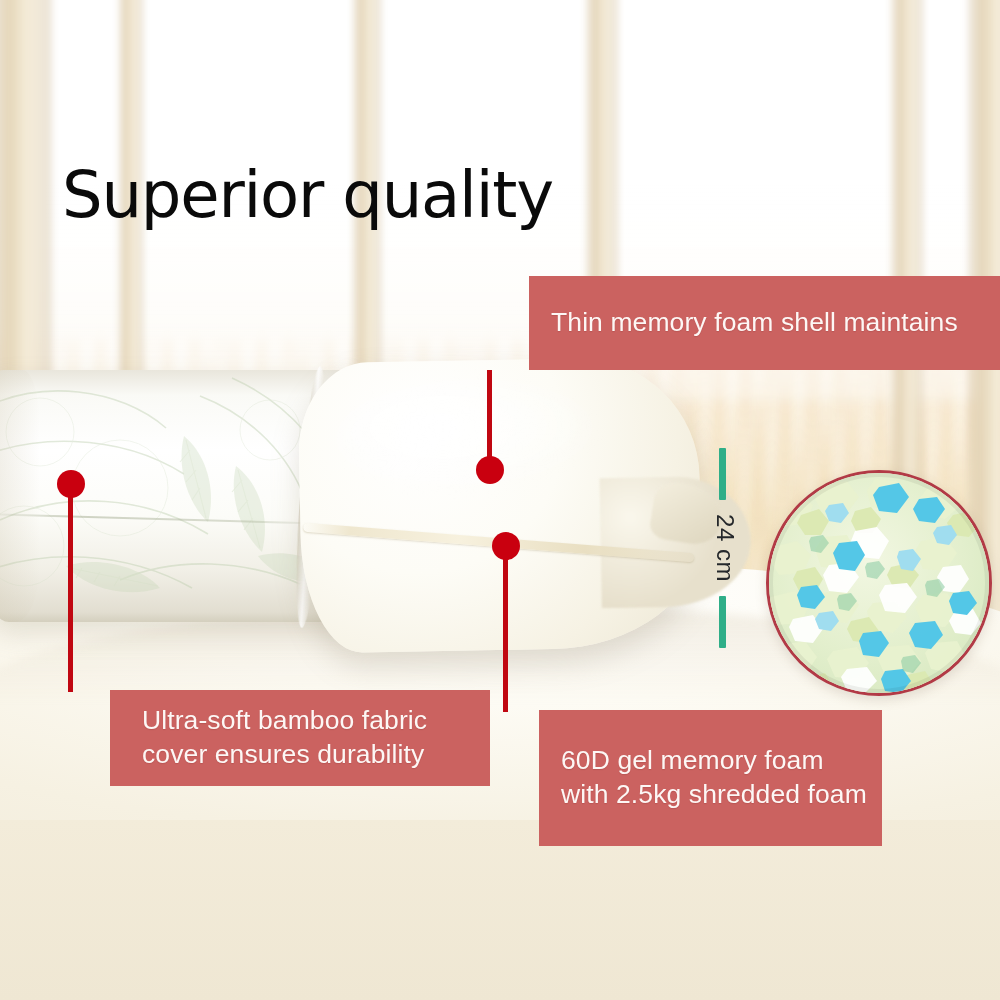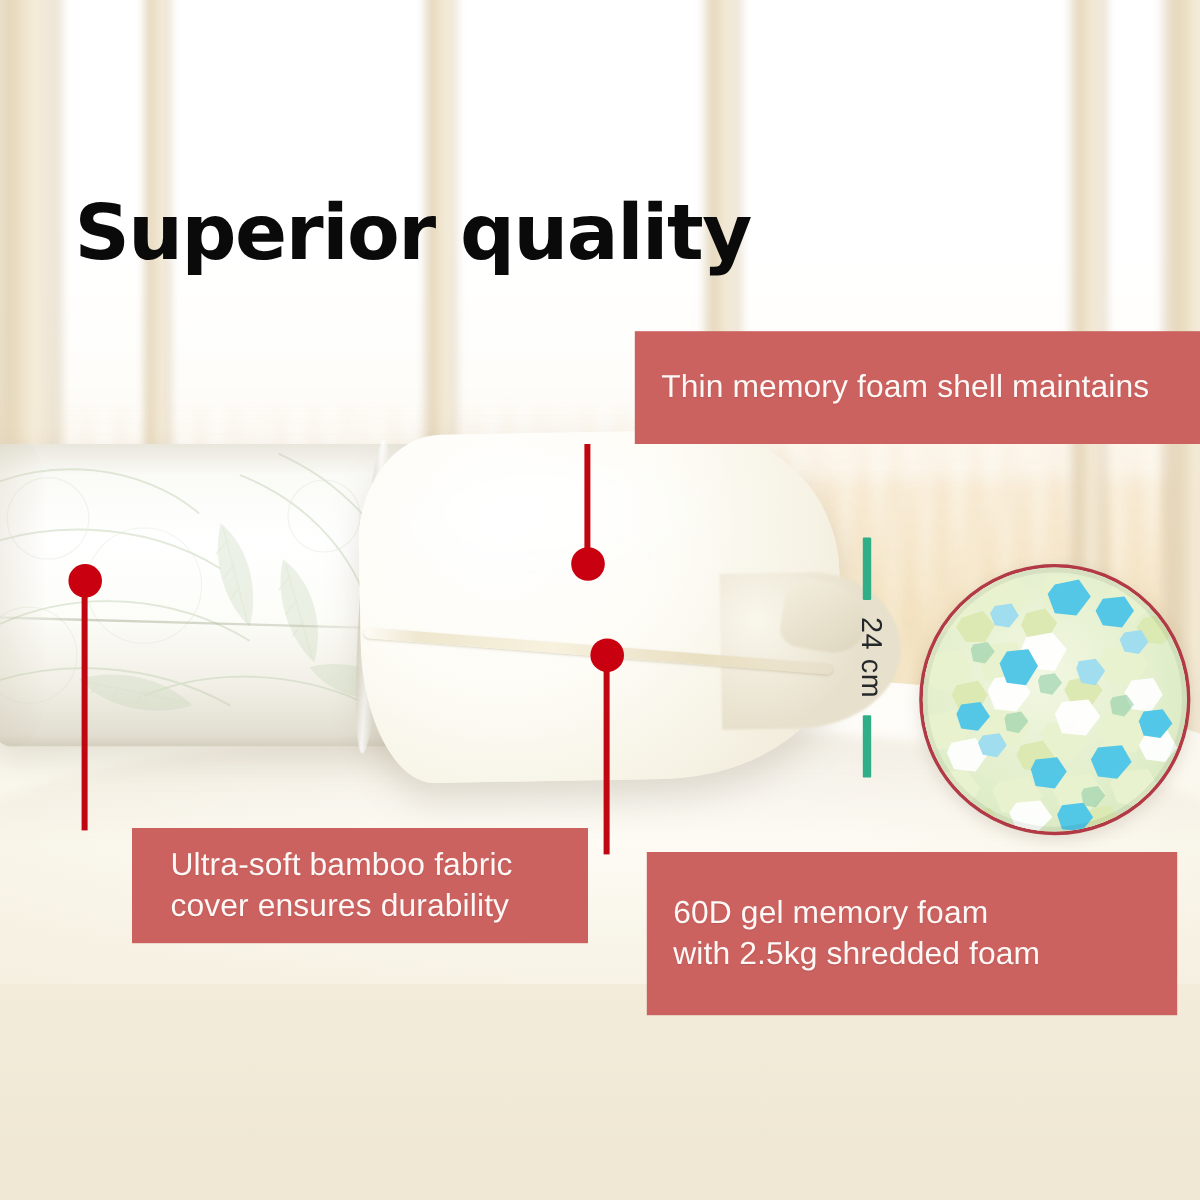--- a/index.html
+++ b/index.html
@@ -209,27 +209,27 @@
     font-size:26.5px;
     line-height:1.28;
     letter-spacing:.1px;
     text-shadow:0 1px 1px rgba(120,40,40,.20);
     margin-left:42px;
   }
   .callout span{display:block;}
 
   #callout-top{left:487px;top:276px;width:475px;height:94px;padding:0 0 0 22px;}
   #callout-left{left:68px;top:690px;width:380px;height:96px;padding:0 0 0 32px;}
-  #callout-bottom{left:497px;top:710px;width:442px;height:136px;padding:0 0 0 22px;}
+  #callout-bottom{left:497px;top:710px;width:343px;height:136px;padding:0 0 0 22px;}
 
   
   .title{
     position:absolute;left:62px;top:163px;
     font-family:"DejaVu Sans","Liberation Sans",sans-serif;
-    font-weight:700;
+    font-weight:400;
     font-size:64px;
     line-height:1;
     color:#0a0a0a;
     letter-spacing:-1.2px;
     white-space:nowrap;
   }
 </style>
 </head>
 <body>
 

